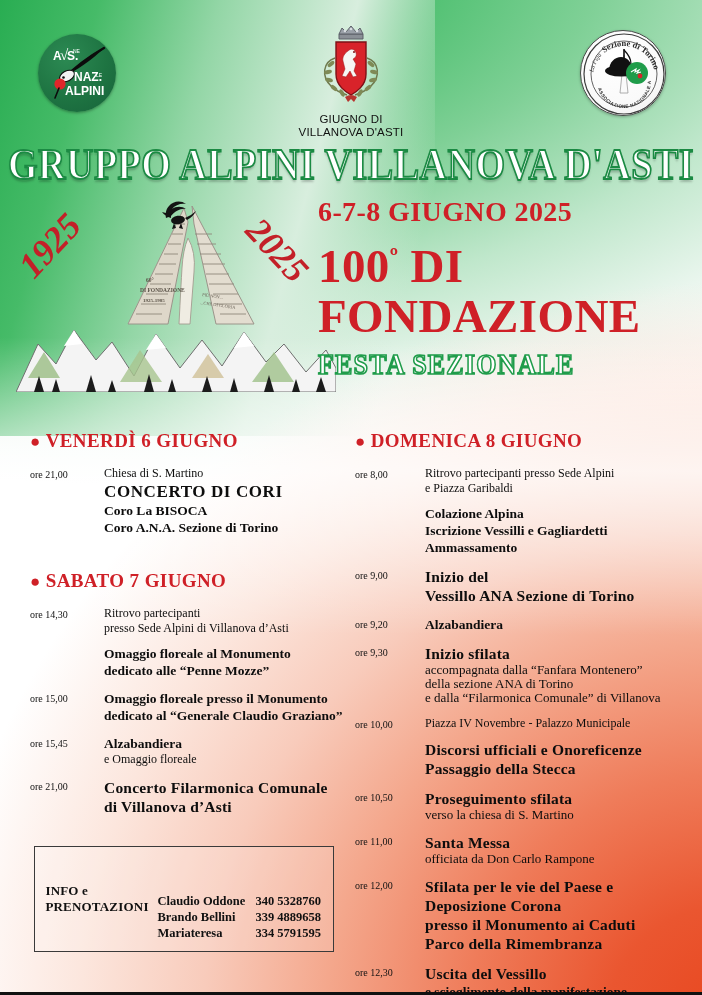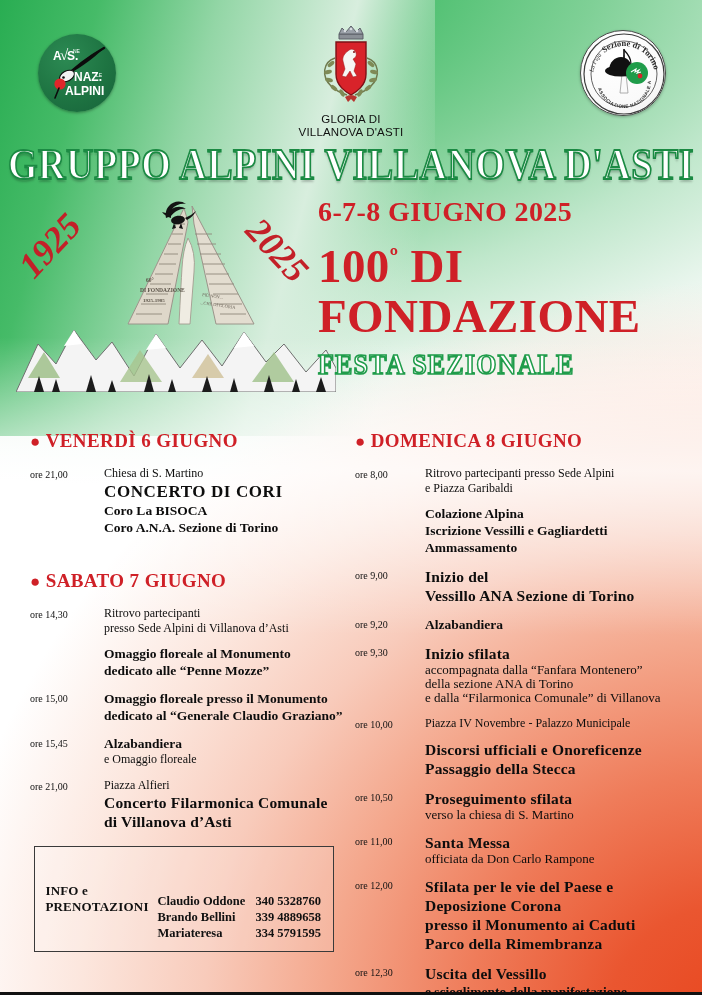--- a/index.html
+++ b/index.html
@@ -224,21 +224,21 @@
             <ellipse cx="51" cy="69" rx="4" ry="2" transform="rotate(60 51 69)"></ellipse>
             <ellipse cx="80" cy="40" rx="4" ry="2" transform="rotate(40 80 40)"></ellipse>
             <ellipse cx="83" cy="48" rx="4" ry="2" transform="rotate(15 83 48)"></ellipse>
             <ellipse cx="82" cy="56" rx="4" ry="2" transform="rotate(-15 82 56)"></ellipse>
             <ellipse cx="77" cy="64" rx="4" ry="2" transform="rotate(-40 77 64)"></ellipse>
             <ellipse cx="69" cy="69" rx="4" ry="2" transform="rotate(-60 69 69)"></ellipse>
           </g>
           <path d="M54 73 q6 -4 12 0 l-3 5 l-3 -3 l-3 3 z" fill="#b8342f"></path>
         </svg>
         <div class="comune-caption">
-          <div>GLORIA DI</div>
+          <div>GIUGNO DI</div>
           <div>VILLANOVA D'ASTI</div>
         </div>
       </div>
 
       <div class="logo-torino">
         <svg viewBox="0 0 86 86" width="86" height="86">
           <defs>
             <path id="arcTop" d="M 12 46 A 31 31 0 0 1 74 46"></path>
             <path id="arcBot" d="M 16 50 A 27 27 0 0 0 70 50"></path>
           </defs>
@@ -396,21 +396,20 @@
           <div class="ev">
             <div class="ev-time">ore 15,45</div>
             <div class="ev-body">
               <div class="ln b">Alzabandiera</div>
               <div class="ln n">e Omaggio floreale</div>
             </div>
           </div>
           <div class="ev">
             <div class="ev-time">ore 21,00</div>
             <div class="ev-body">
-              <div class="ln n">Piazza Alfieri</div>
               <div class="ln bb">Concerto Filarmonica Comunale</div>
               <div class="ln bb">di Villanova d’Asti</div>
             </div>
           </div>
         </div>
     </div>
 
     <div class="col-right">
       <div class="day-head">
         <span class="dot">●</span><span>DOMENICA 8 GIUGNO</span>

